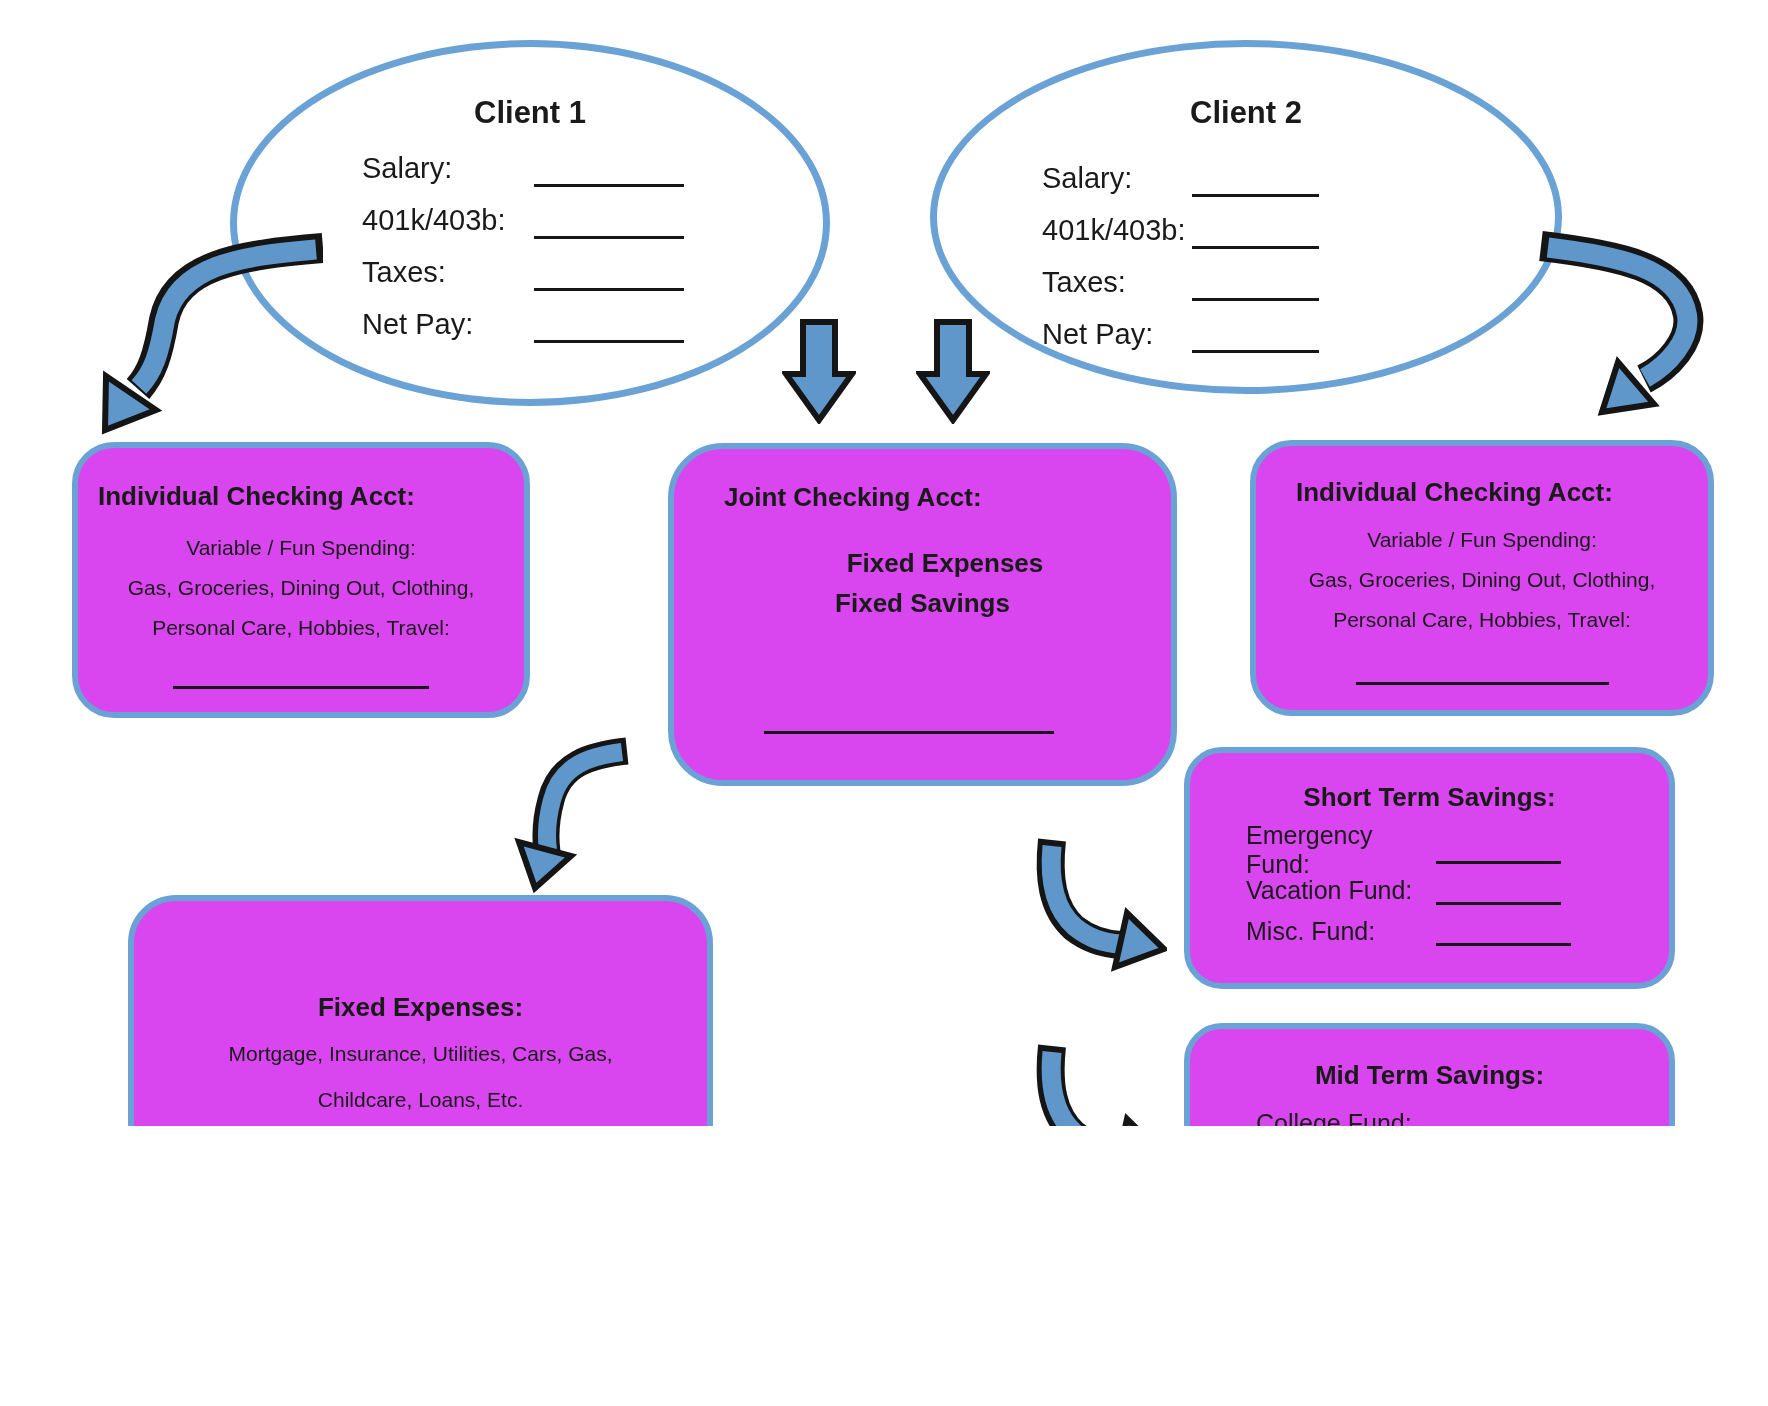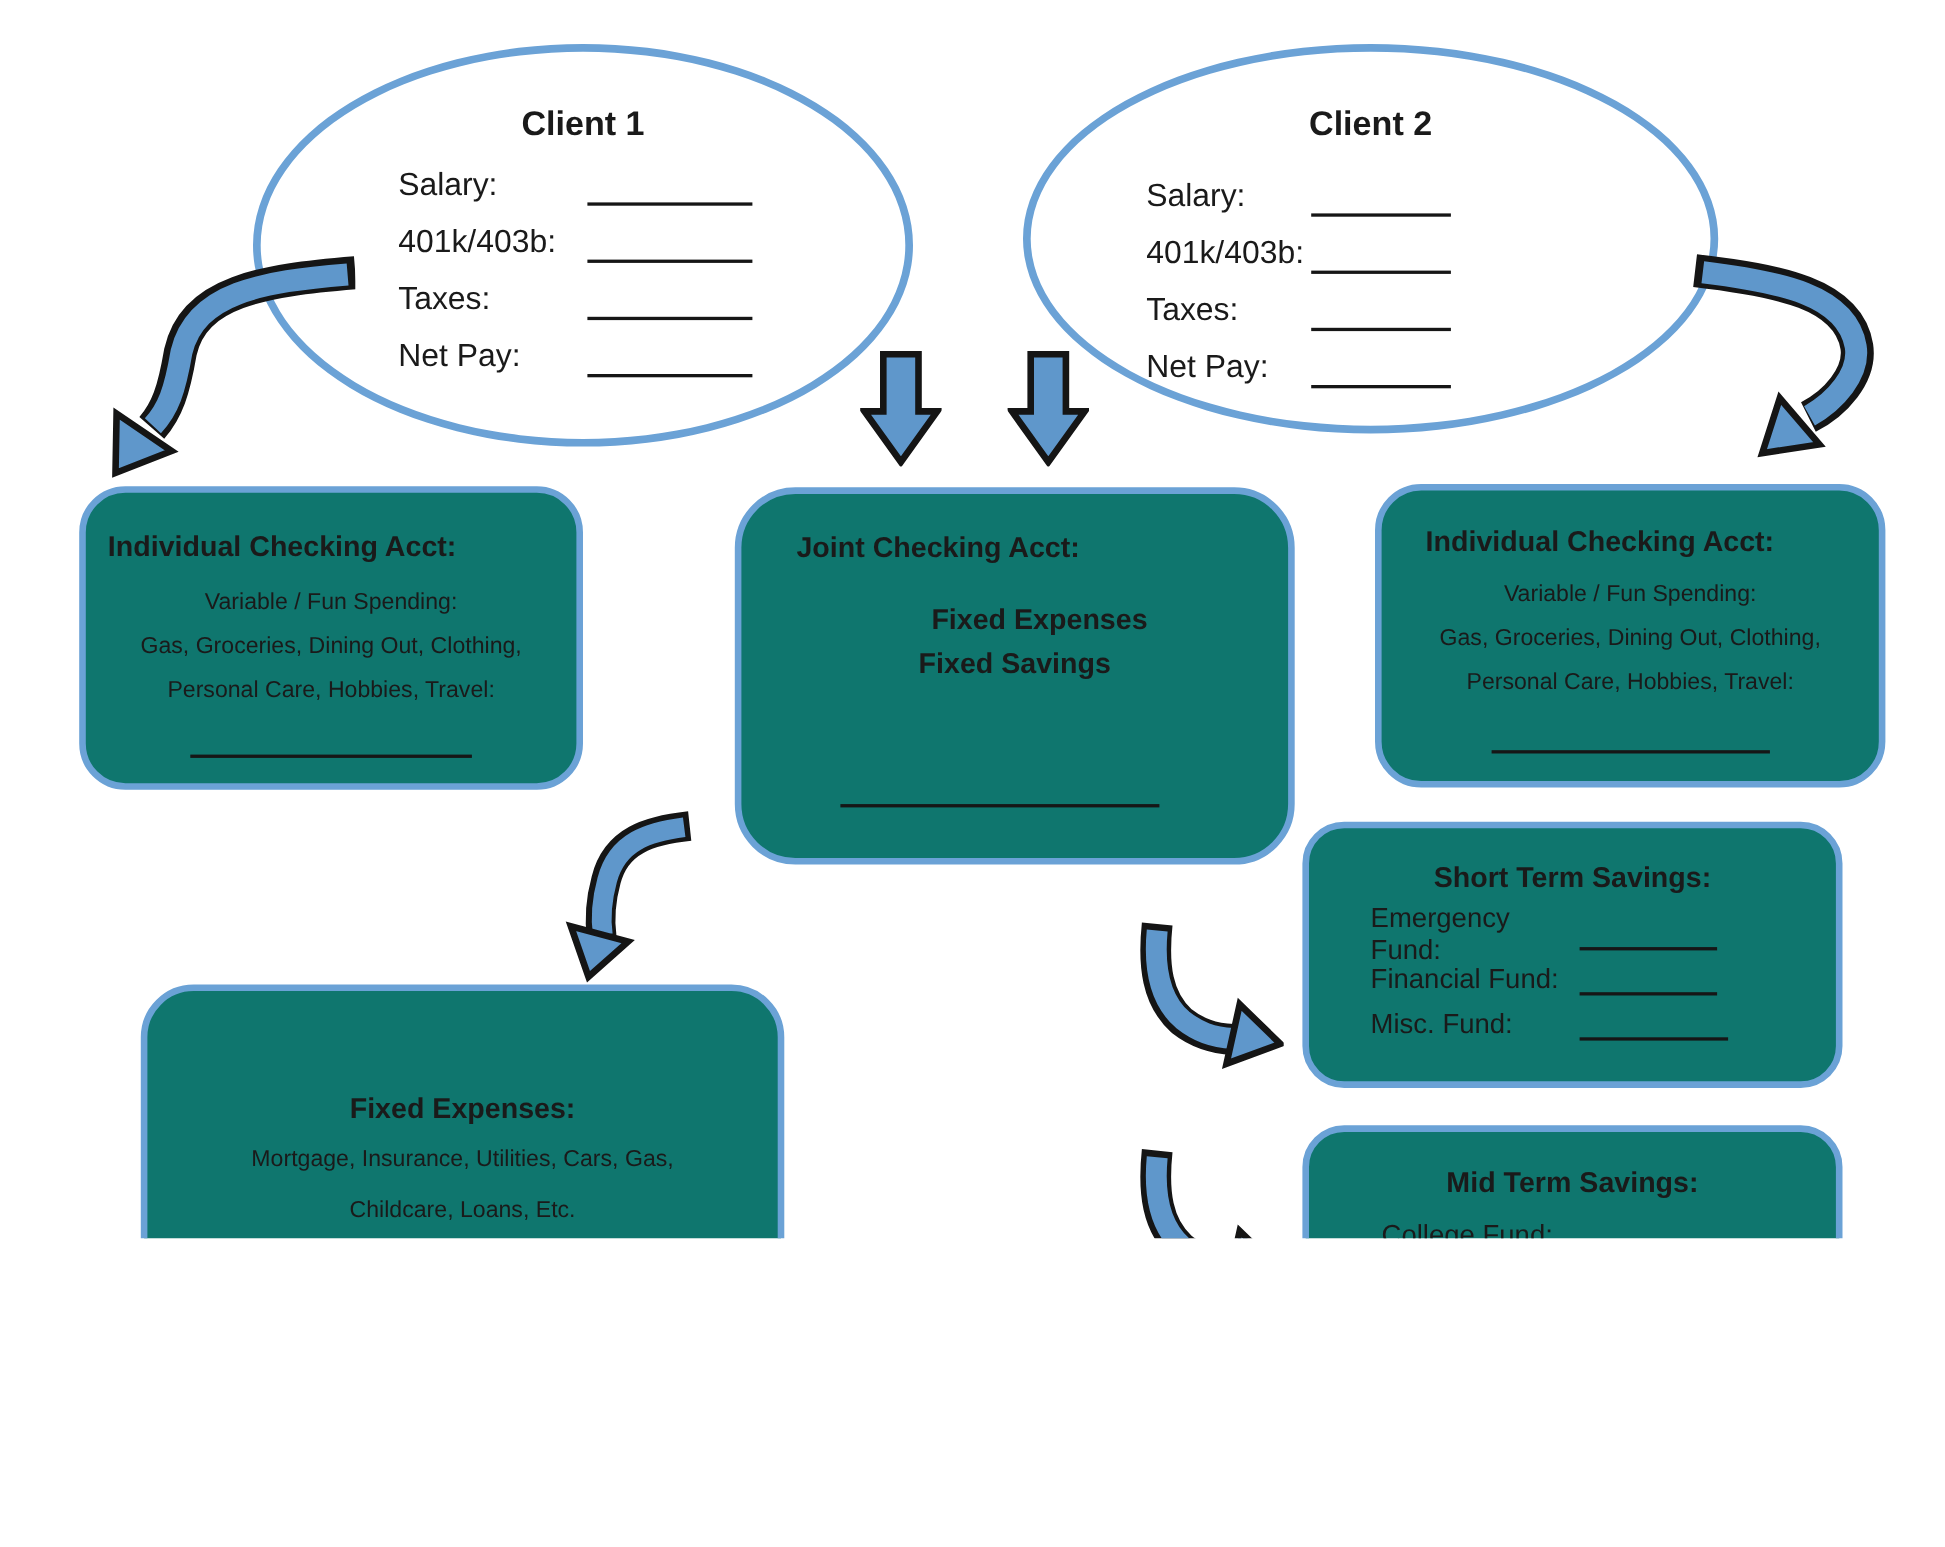--- a/index.html
+++ b/index.html
@@ -2,21 +2,21 @@
 <html><head>
 <meta charset="utf-8">
 <style>
   html,body{margin:0;padding:0;background:#fff;}
   .canvas{
     position:relative;width:1768px;height:1126px;background:#ffffff;overflow:hidden;
     font-family:"Liberation Sans",sans-serif;color:#1a1a1a;
   }
   
   .ellipse{position:absolute;border:7px solid #6ba2d6;border-radius:50%;background:#fff;box-sizing:border-box;}
-  .box{position:absolute;border:6px solid #6ba2d6;background:#0f766e;box-sizing:border-box;}
+  .box{position:absolute;border:6px solid #6ba2d6;background:#d946ef;box-sizing:border-box;}
   .arrow{position:absolute;}
   
   .etitle{position:absolute;left:0;top:48px;width:100%;text-align:center;font-weight:bold;font-size:31px;}
   .erows{position:absolute;}
   .erow{display:flex;height:52px;}
   .elabel{font-size:29px;align-self:center;}
   .blank{display:inline-block;border-bottom:3px solid #161616;}
   .erow .blank{align-self:flex-end;margin-bottom:7px;}
   .c1 .elabel{width:172px;}
   .c1 .blank{width:150px;}
@@ -166,21 +166,21 @@
   </div>
 
   <div class="box" style="left:1184px;top:747px;width:491px;height:242px;border-radius:38px;">
     <div class="box-heading center" style="margin-top:26px;">Short Term Savings:</div>
     <div style="margin:14px 0 0 56px;">
       <div class="srow">
         <span class="slabel" style="width:190px;">Emergency Fund:</span>
         <span class="blank" style="width:125px;"></span>
       </div>
       <div class="srow">
-        <span class="slabel" style="width:190px;">Financial Fund:</span>
+        <span class="slabel" style="width:190px;">Vacation Fund:</span>
         <span class="blank" style="width:125px;"></span>
       </div>
       <div class="srow">
         <span class="slabel" style="width:190px;">Misc. Fund:</span>
         <span class="blank" style="width:135px;"></span>
       </div>
     </div>
   </div>
 
   <div class="box" style="left:1184px;top:1023px;width:491px;height:205px;border-radius:38px;">

